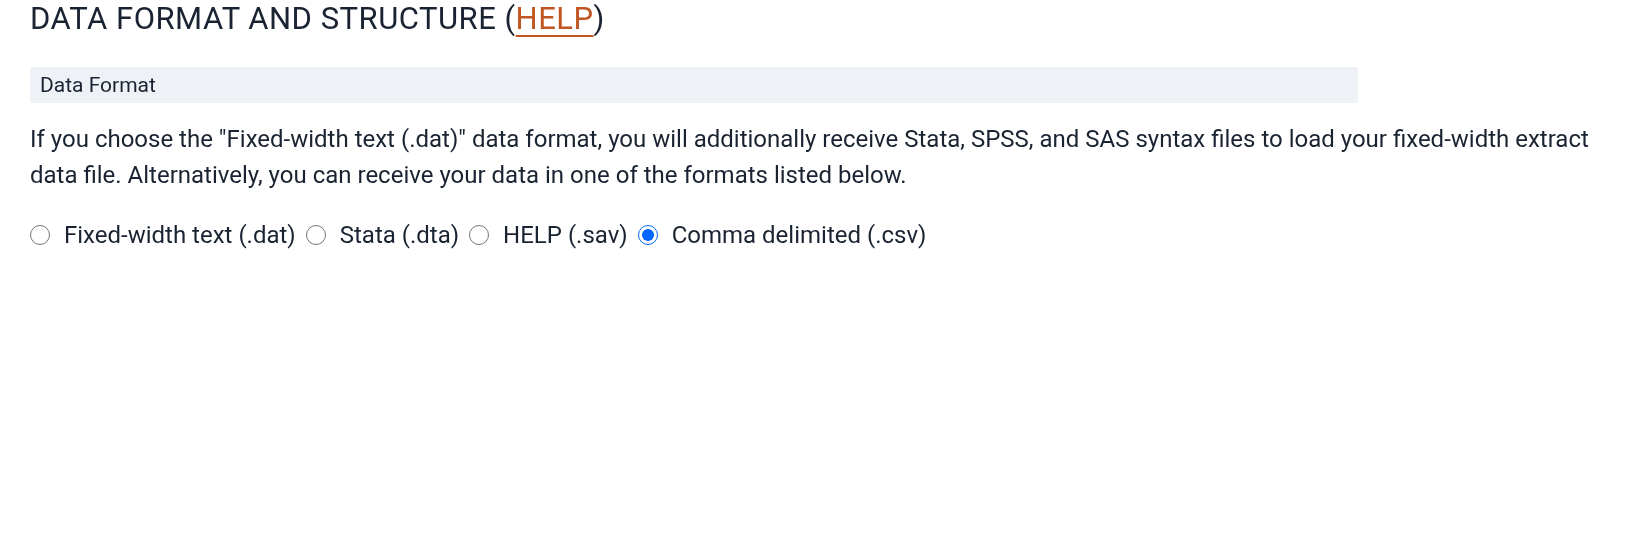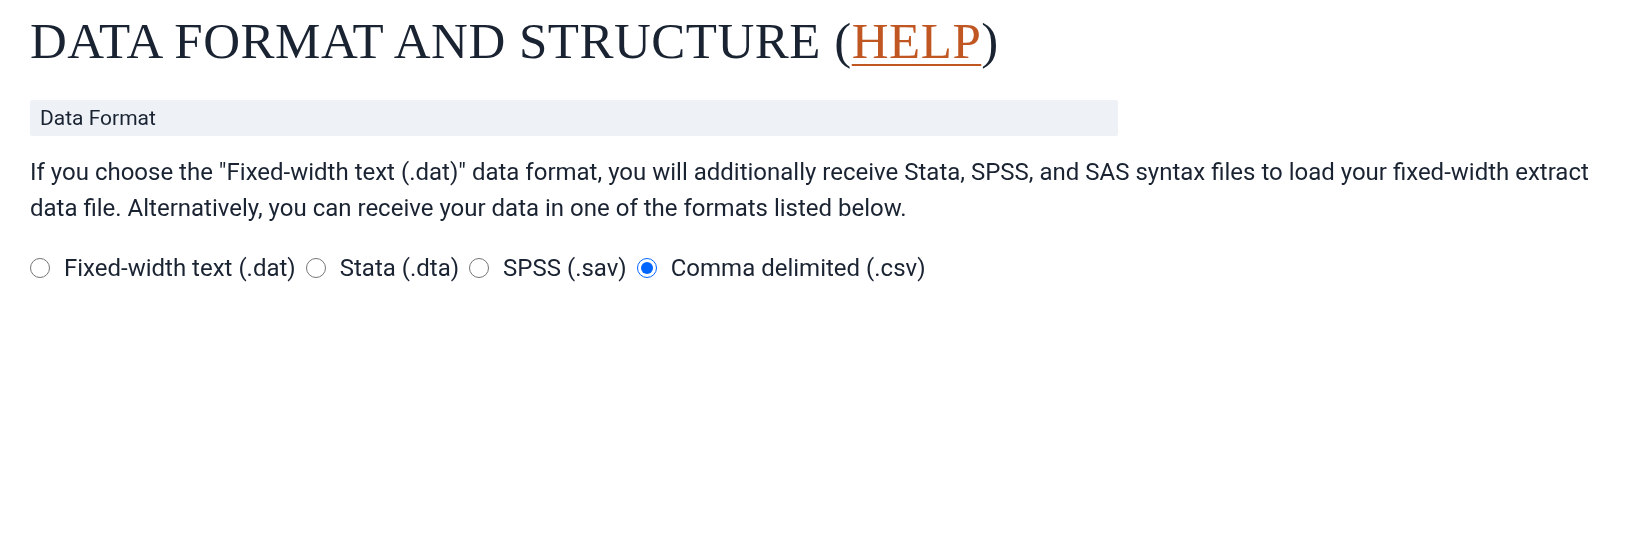--- a/index.html
+++ b/index.html
@@ -7,40 +7,38 @@
       padding: 0;
       box-sizing: border-box;
     }
     body {
       font-family: -apple-system, BlinkMacSystemFont, "Segoe UI", Roboto, "Helvetica Neue", Arial, sans-serif;
       color: #1a2332;
       padding: 0 30px;
       width: 1644px;
     }
     .heading {
-      font-size: 51px;
+      font-size: 31px;
       font-weight: 400;
       color: #1a2332;
-      margin-top: 12px;
       margin-bottom: 30px;
       letter-spacing: 0.5px;
-      font-family: Liberation Serif, serif;
     }
     .heading a {
       color: #c05621;
       text-decoration: underline;
       text-underline-offset: 6px;
       text-decoration-thickness: 2px;
     }
     .section-header {
       background-color: #eef2f6;
       padding: 6px 10px;
       font-size: 21px;
       color: #1a2332;
-      width: 1088px;
+      width: 1328px;
       border-radius: 2px;
       margin-bottom: 18px;
     }
     .description {
       font-size: 24px;
       line-height: 1.5;
       color: #1a2332;
       margin-bottom: 28px;
       max-width: 1580px;
     }
@@ -81,19 +79,19 @@
   <div class="radio-item">
     <input type="radio" name="format" id="opt0" style="">
     <label for="opt0">Fixed-width text (.dat)</label>
   </div>
   <div class="radio-item">
     <input type="radio" name="format" id="opt1" style="">
     <label for="opt1">Stata (.dta)</label>
   </div>
   <div class="radio-item">
     <input type="radio" name="format" id="opt2" style="">
-    <label for="opt2">SPSS (.sav)</label>
+    <label for="opt2">HELP (.sav)</label>
   </div>
   <div class="radio-item">
     <input type="radio" name="format" id="opt4" checked="" style="">
     <label for="opt4">Comma delimited (.csv)</label>
   </div>
 </div>
 
 </body></html>

